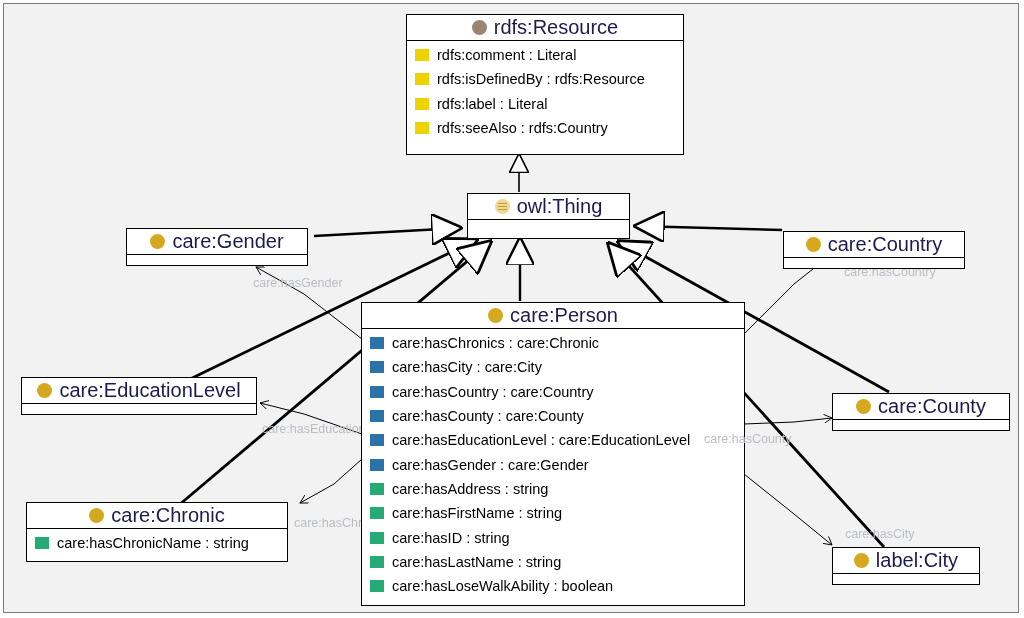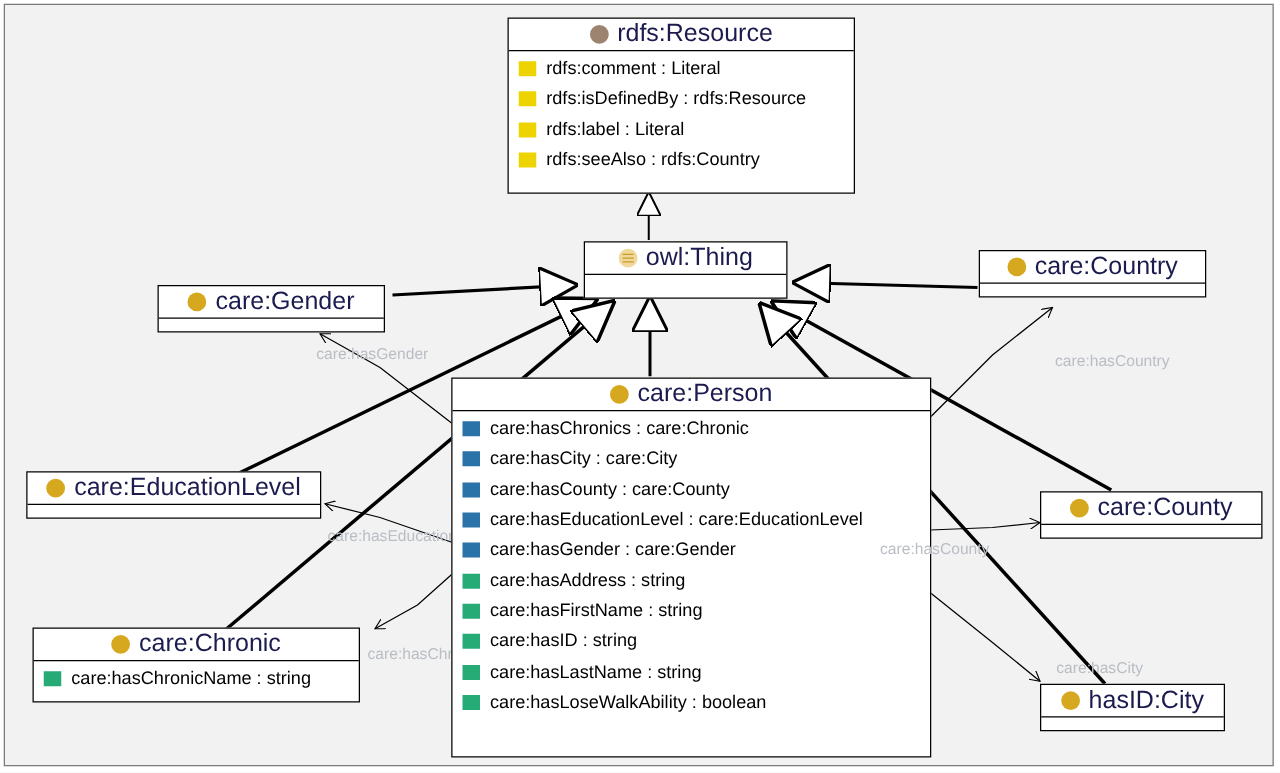--- a/index.html
+++ b/index.html
@@ -152,20 +152,24 @@
       <div class="attr">
         <span class="sq blue"></span>
         <span>care:hasChronics : care:Chronic</span>
       </div>
       <div class="attr">
         <span class="sq blue"></span>
         <span>care:hasCity : care:City</span>
       </div>
       <div class="attr">
         <span class="sq blue"></span>
+        <span>care:hasCountry : care:Country</span>
+      </div>
+      <div class="attr">
+        <span class="sq blue"></span>
         <span>care:hasCounty : care:County</span>
       </div>
       <div class="attr">
         <span class="sq blue"></span>
         <span>care:hasEducationLevel : care:EducationLevel</span>
       </div>
       <div class="attr">
         <span class="sq blue"></span>
         <span>care:hasGender : care:Gender</span>
       </div>
@@ -214,44 +218,44 @@
       <span>care:Chronic</span>
     </div>
     <div class="attrs">
       <div class="attr">
         <span class="sq green"></span>
         <span>care:hasChronicName : string</span>
       </div>
     </div>
   </div>
 
-  <div class="node noattrs" style="left:779px;top:196px;width:182px;height:38px;">
+  <div class="node noattrs" style="left:779px;top:227px;width:182px;height:38px;">
     <div class="title">
       <span class="circ gold"></span>
       <span>care:Country</span>
     </div>
     <div class="attrs"></div>
   </div>
 
   <div class="node noattrs" style="left:828px;top:389px;width:178px;height:38px;">
     <div class="title">
       <span class="circ gold"></span>
       <span>care:County</span>
     </div>
     <div class="attrs"></div>
   </div>
 
   <div class="node noattrs" style="left:828px;top:543px;width:148px;height:38px;">
     <div class="title">
       <span class="circ gold"></span>
-      <span>hasID:City</span>
+      <span>label:City</span>
     </div>
     <div class="attrs"></div>
   </div>
 
   <div class="edge-label" style="left:249px;top:272px;">care:hasGender</div>
   <div class="edge-label" style="left:258px;top:418px;">care:hasEducationLevel</div>
   <div class="edge-label" style="left:290px;top:512px;">care:hasChronics</div>
-  <div class="edge-label" style="left:840px;top:261px;margin-top:17px;">care:hasCountry</div>
+  <div class="edge-label" style="left:840px;top:261px;">care:hasCountry</div>
   <div class="edge-label" style="left:700px;top:428px;z-index:7;">care:hasCounty</div>
   <div class="edge-label" style="left:841px;top:523px;">care:hasCity</div>
 
 </div>
 
 </body></html>

